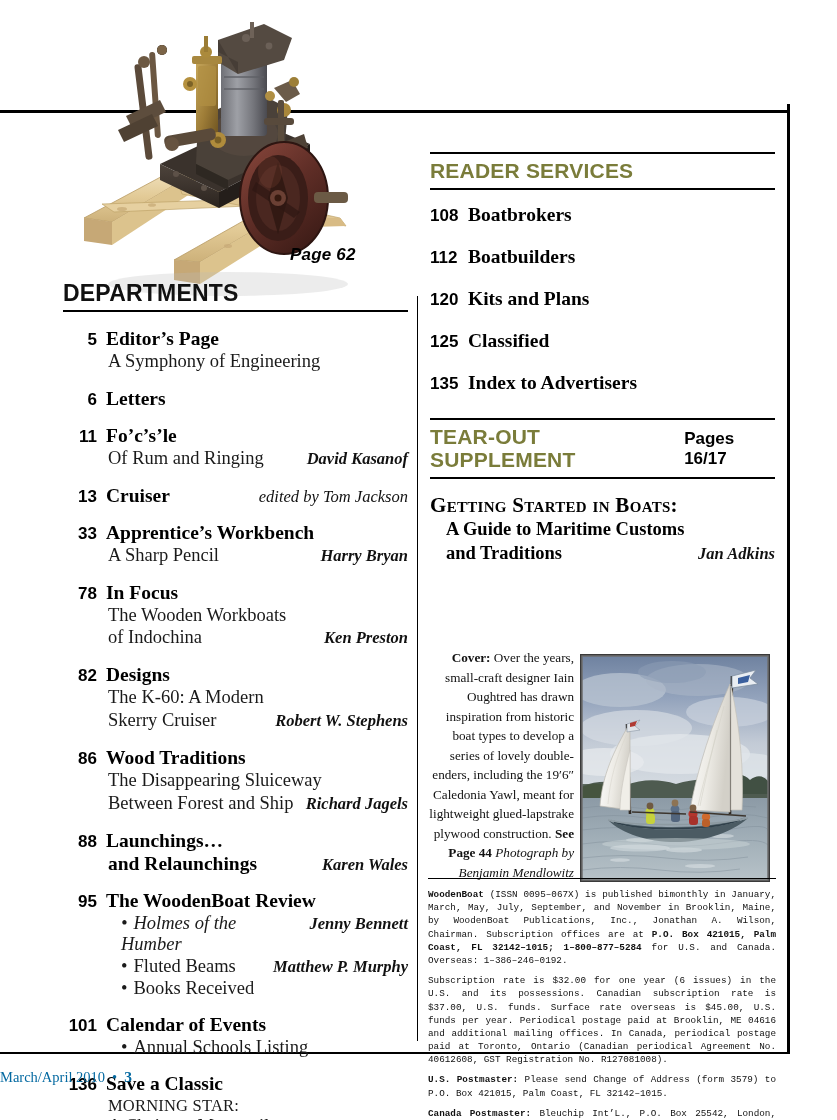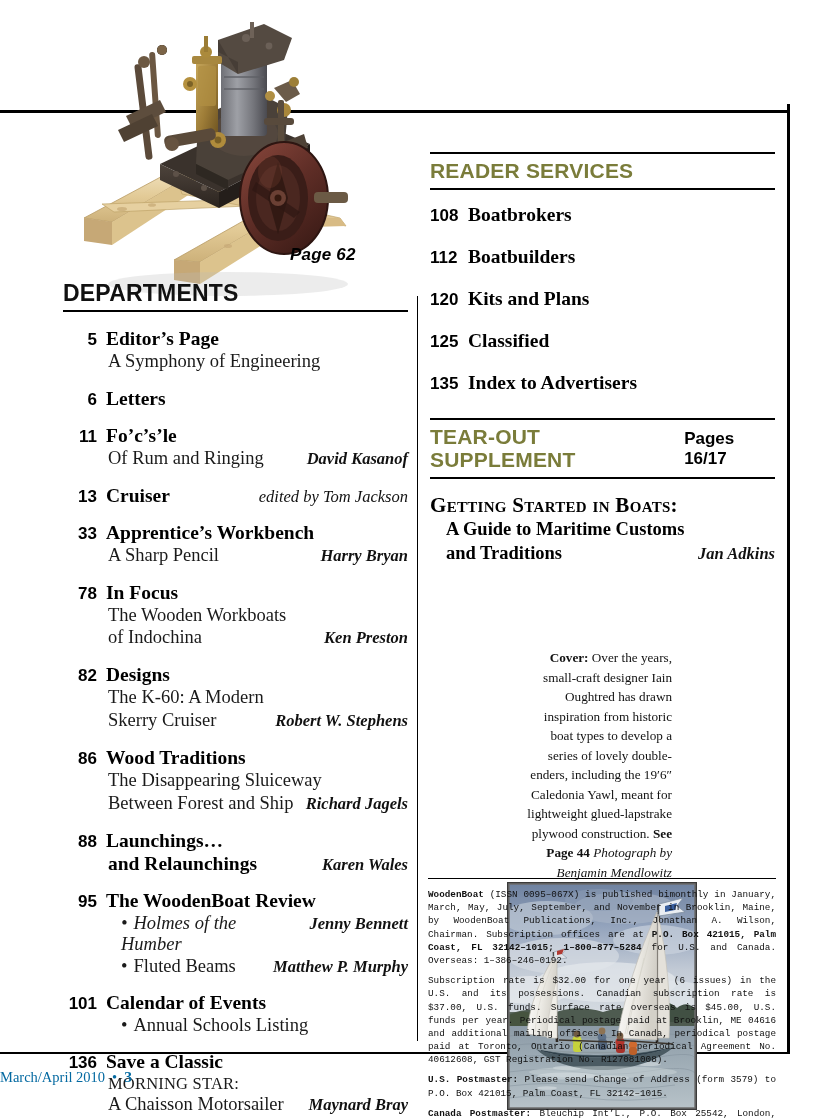--- a/index.html
+++ b/index.html
@@ -239,22 +239,21 @@
     padding-left: 16px;
     line-height: 1.25;
   }
 
   
   .cover-block {
     position: absolute;
     left: 428px; top: 648px;
     width: 348px;
     display: flex;
-    align-items: center;
-    flex-direction: column;
+    align-items: flex-end;
   }
   .cover-caption {
     width: 152px;
     flex: 0 0 152px;
     text-align: right;
     font-family: "Liberation Serif", serif;
     font-size: 13.2px;
     line-height: 1.48;
     color: #111;
     padding-right: 6px;
@@ -543,20 +542,23 @@
         <span class="dept-title">The WoodenBoat Review</span>
       </div>
       <div class="bullet-row">
         <span class="bullet-text ital"><span class="bullet-dot">•</span><span>Holmes of the Humber</span></span>
         <span class="byline">Jenny Bennett</span>
       </div>
       <div class="bullet-row">
         <span class="bullet-text"><span class="bullet-dot">•</span><span>Fluted Beams</span></span>
         <span class="byline">Matthew P. Murphy</span>
       </div>
+      <div class="bullet-row">
+        <span class="bullet-text"><span class="bullet-dot">•</span><span>Books Received</span></span>
+      </div>
     </div>
 
     <div class="dept-entry">
       <div class="dept-row">
         <span class="pg">101</span>
         <span class="dept-title">Calendar of Events</span>
       </div>
       <div class="bullet-row">
         <span class="bullet-text"><span class="bullet-dot">•</span><span>Annual Schools Listing</span></span>
       </div>

